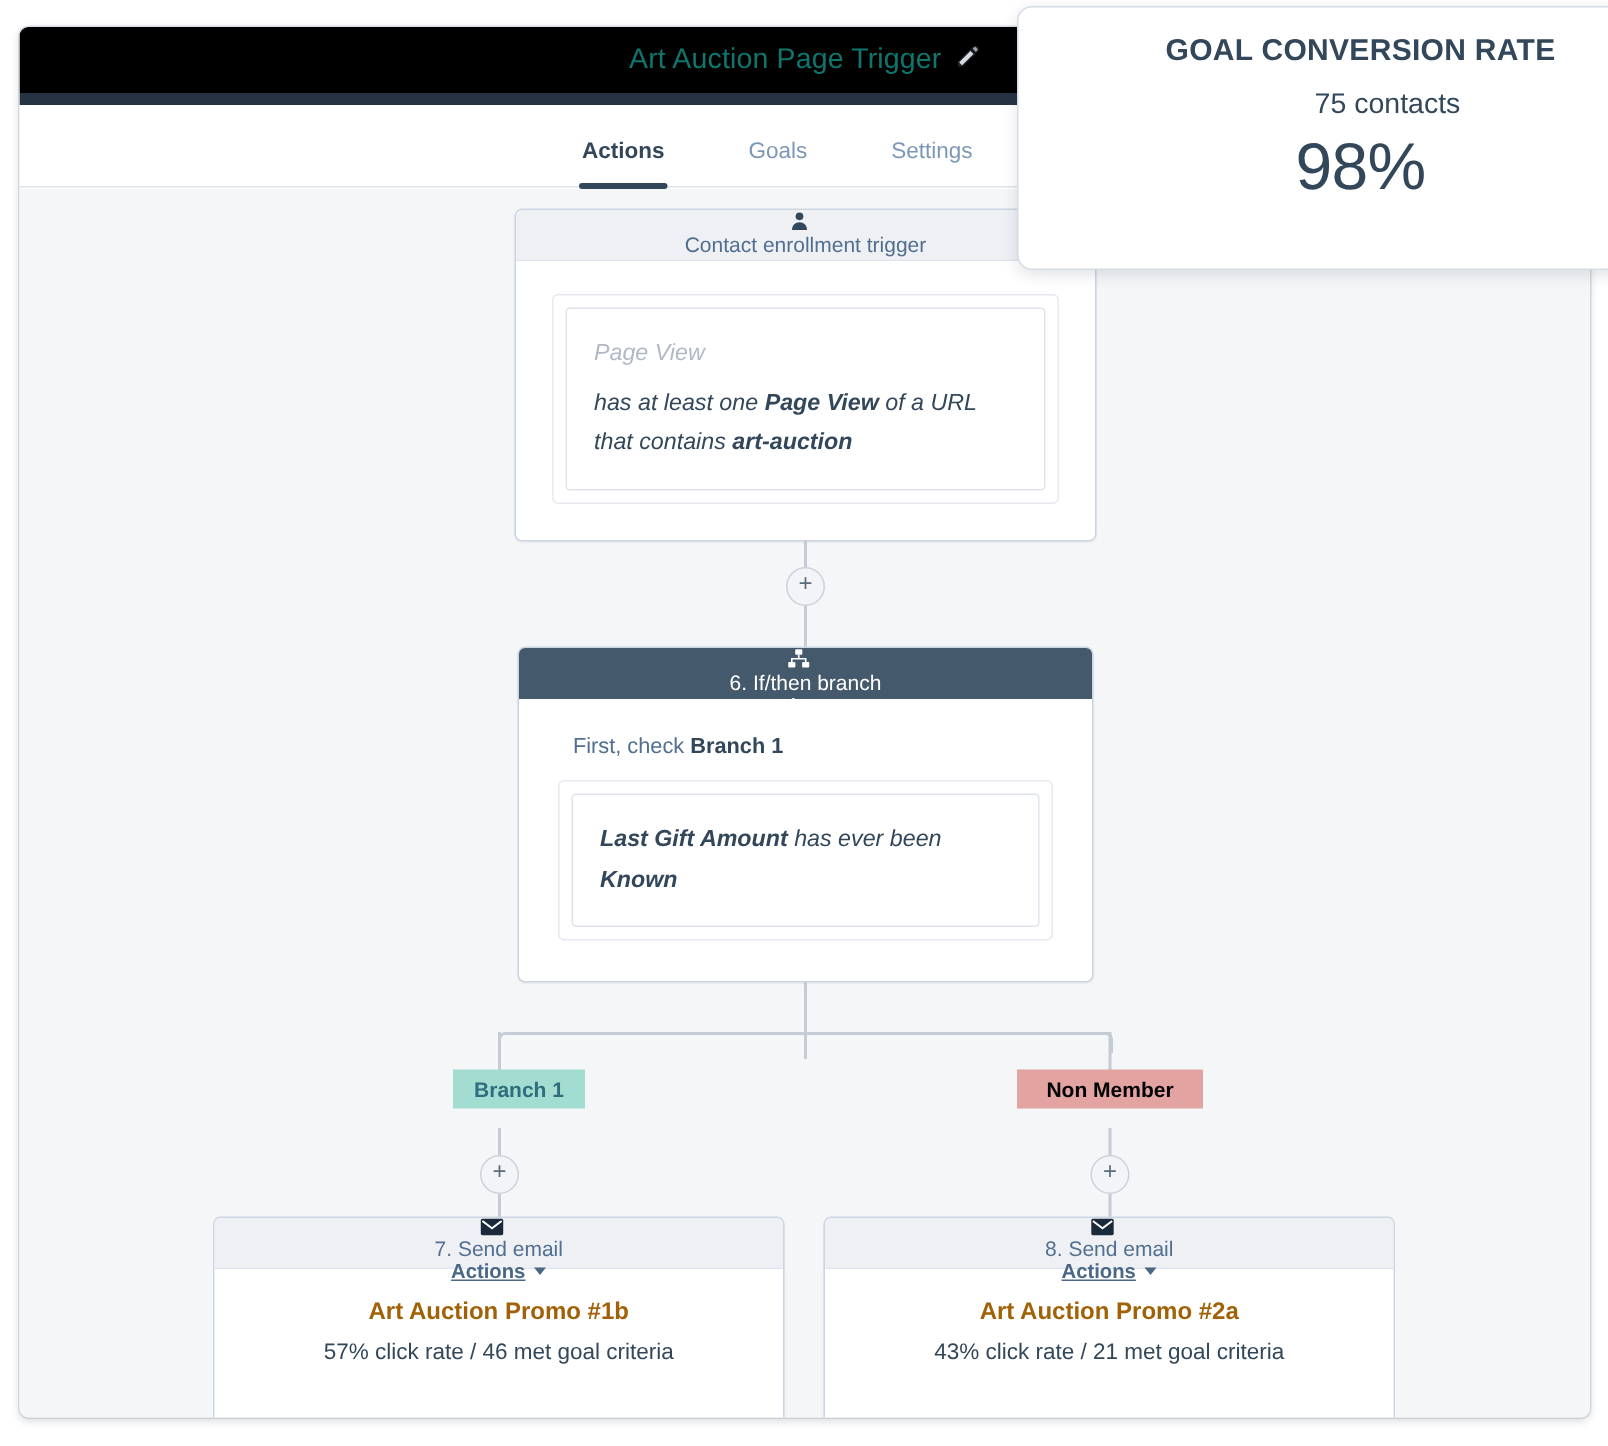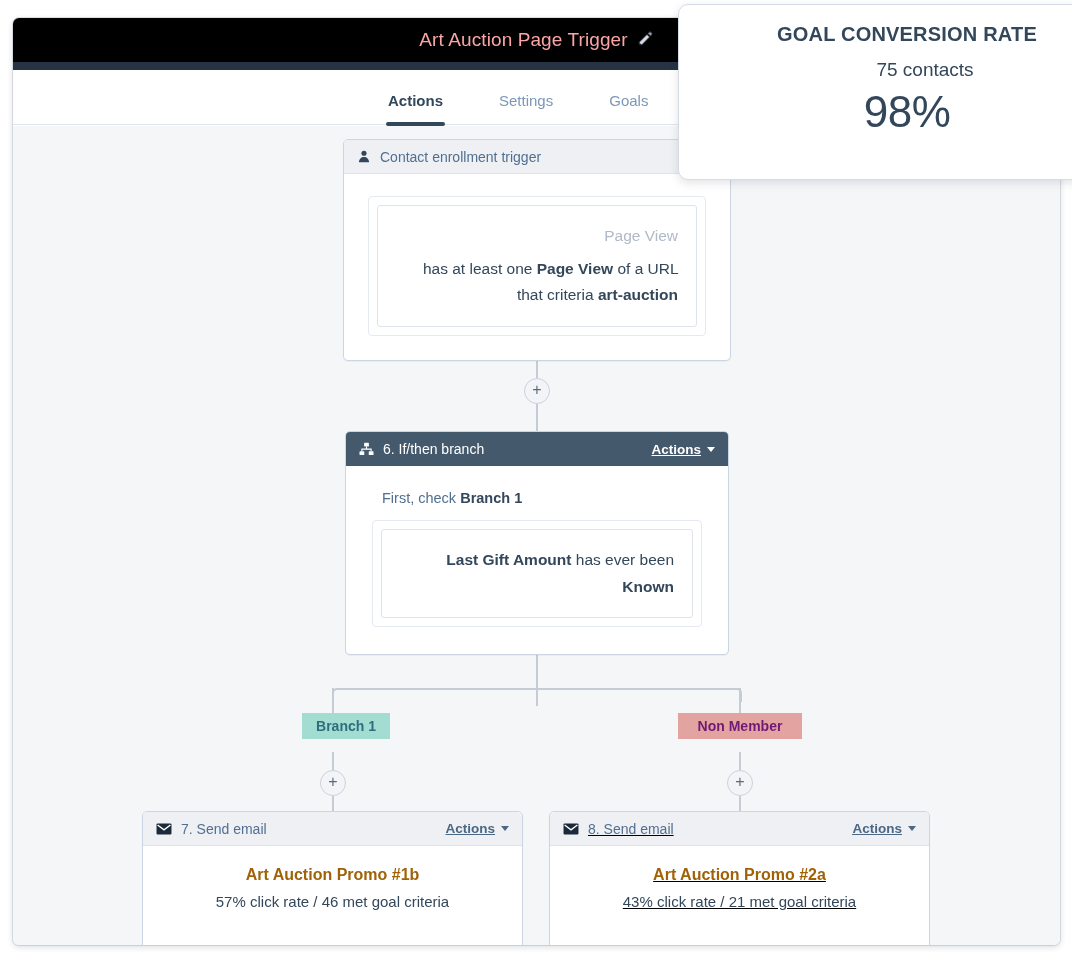--- a/index.html
+++ b/index.html
@@ -41,21 +41,21 @@
     box-sizing: border-box;
   }
   #title-bar-strip {
     position: absolute;
     left: 0; top: 44px;
     width: 100%;
     height: 8px;
     background: #253342;
   }
   .wf-title {
-    color: #fca5a5;
+    color: #0f766e;
     font-size: 19px;
     letter-spacing: 0.1px;
     font-weight: 400;
   }
   .pencil-icon {
     display: inline-block;
     margin-left: 9px;
     vertical-align: -2px;
   }
 
@@ -161,20 +161,21 @@
     z-index: 2;
     box-shadow: 0 1px 1px rgba(30,40,60,0.05);
   }
   .node-head {
     height: 34px;
     display: flex;
     align-items: center;
     padding: 0 13px;
     box-sizing: border-box;
     font-size: 14px;
+    flex-direction: column;
   }
   .node-head.light {
     background: #eef0f4;
     border-bottom: 1px solid #dfe3eb;
     color: #516f90;
     border-top-left-radius: 4px;
     border-top-right-radius: 4px;
   }
   .node-head.dark {
     background: #45596c;
@@ -214,25 +215,26 @@
   .outer-box {
     border: 1px solid #e5e9f0;
     border-radius: 4px;
     padding: 8px;
     background: #ffffff;
   }
   .inner-box {
     border: 1px solid #dfe3eb;
     border-radius: 3px;
     padding: 17px 18px;
-    text-align: right;
+    text-align: left;
     line-height: 1.72;
     font-size: 15.5px;
     color: #33475b;
     background: #ffffff;
+    font-style: italic;
   }
   .inner-box .faint {
     display: block;
     color: #b0b9c6;
     font-size: 15.5px;
     margin-bottom: 6px;
   }
   .inner-box b { font-weight: 700; color: #33475b; }
 
   .first-check {
@@ -250,21 +252,21 @@
     display: flex;
     align-items: center;
     justify-content: center;
     font-size: 14px;
     font-weight: 700;
     z-index: 3;
     box-sizing: border-box;
     padding: 0 12px;
   }
   .branch-tag.teal { background: #a3ddd1; color: #2f6d7e; }
-  .branch-tag.salmon { background: #e2a3a1; color: #701a75; }
+  .branch-tag.salmon { background: #e2a3a1; color: #000000; }
 
   
   .email-body { padding: 20px 18px 24px 18px; text-align: center; }
   .email-name {
     color: #a16207;
     font-weight: 700;
     font-size: 16px;
     margin-bottom: 9px;
   }
   .email-stats { color: #33475b; font-size: 15px; }
@@ -319,22 +321,22 @@
         <path d="M15.4 4.9 L17.2 3.1 C17.9 2.4 18.9 2.4 19.6 3.1 L20.9 4.4 C21.6 5.1 21.6 6.1 20.9 6.8 L19.1 8.6 Z" fill="#9aa3af" stroke="#20242b" stroke-width="1.2"></path>
         <path d="M3 17.3 L3 21 L6.7 21 Z" fill="#20242b"></path>
       </svg>
     </span>
   </div>
   <div id="title-bar-strip"></div>
 
   <div id="tab-bar">
     <div id="tab-list">
       <div class="tab active">Actions</div>
+      <div class="tab">Goals</div>
       <div class="tab">Settings</div>
-      <div class="tab">Goals</div>
     </div>
   </div>
 
   <div id="canvas">
 
     <div class="vline" style="left:523px; top:234px; height:18px;"></div>
     <div class="vline" style="left:523px; top:278px; height:28px;"></div>
 
     <div class="vline" style="left:523px; top:528px; height:52px;"></div>
     <div class="hline" style="left:325px; top:562px; width:402px;"></div>
@@ -359,21 +361,21 @@
             <path d="M3.4 22 C3.4 16.4 7.3 13 12 13 C16.7 13 20.6 16.4 20.6 22 Z" fill="#33475b"></path>
           </svg>
         </span>
         <span class="head-title">Contact enrollment trigger</span>
       </div>
       <div class="node-body">
         <div class="outer-box">
           <div class="inner-box">
             <span class="faint">Page View</span>
             <span>has at least one </span><b>Page View</b><span> of a URL</span>
-            <span>that criteria </span><b>art-auction</b>
+            <span>that contains </span><b>art-auction</b>
           </div>
         </div>
       </div>
     </div>
 
     <div class="plus-btn" style="left:511px; top:252px;">
       <span class="glyph">+</span>
     </div>
 
     <div class="node" style="left:332px; top:305px; width:384px; height:224px;">
@@ -428,21 +430,21 @@
           <span class="lbl">Actions</span>
           <span class="caret"></span>
         </span>
       </div>
       <div class="email-body">
         <div class="email-name">Art Auction Promo #1b</div>
         <div class="email-stats">57% click rate / 46 met goal criteria</div>
       </div>
     </div>
 
-    <div class="node" style="left:536px; top:685px; width:381px; height:142px;text-decoration:underline;">
+    <div class="node" style="left:536px; top:685px; width:381px; height:142px;">
       <div class="node-head light">
         <span class="head-icon">
           <svg width="16" height="12" viewBox="0 0 24 18">
             <rect x="0.8" y="0.8" width="22.4" height="16.4" rx="1.6" fill="#1b2a3a"></rect>
             <path d="M2.4 3 L12 10.2 L21.6 3" stroke="#ffffff" stroke-width="2" fill="none"></path>
           </svg>
         </span>
         <span class="head-title">8. Send email</span>
         <span class="actions-menu on-light">
           <span class="lbl">Actions</span>

